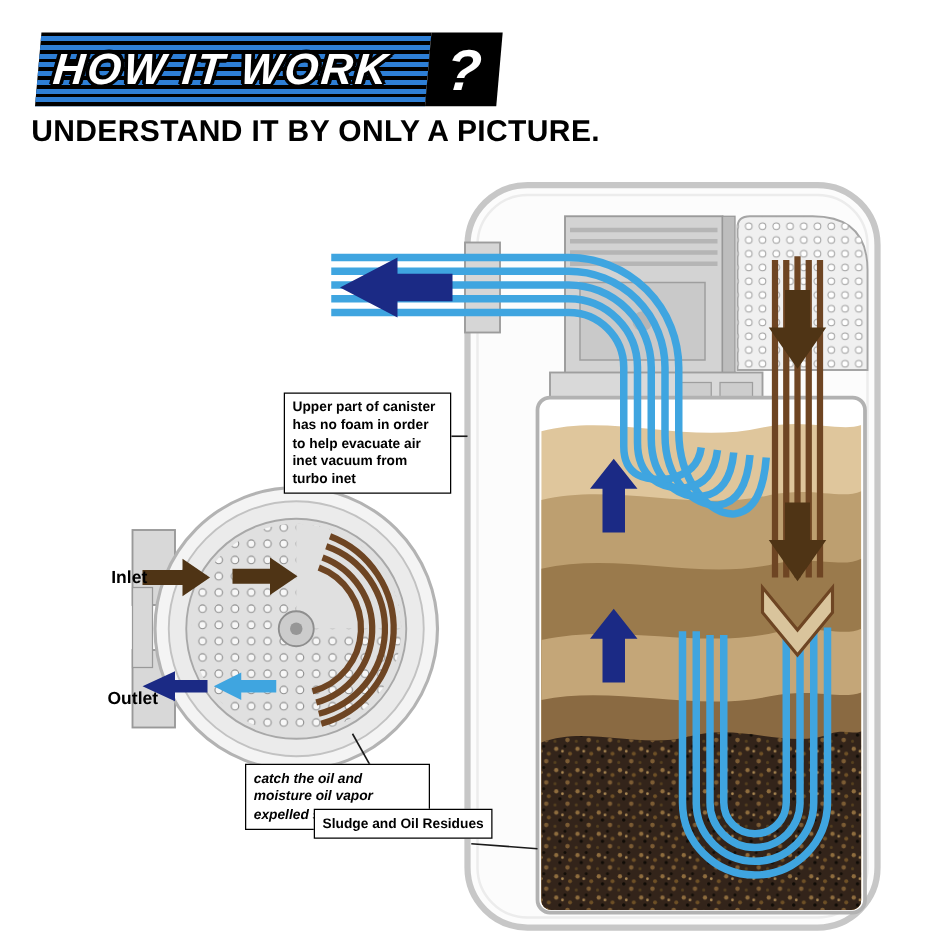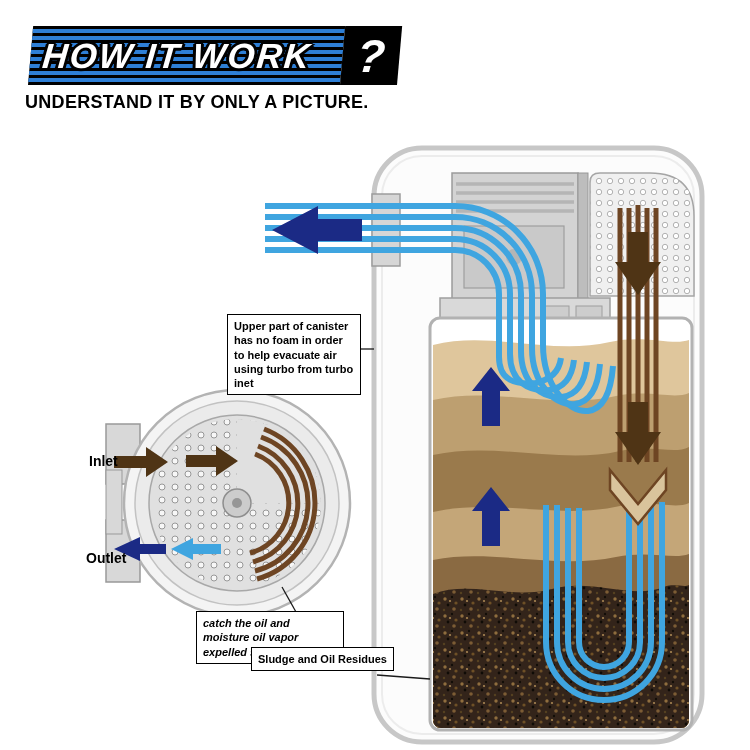--- a/index.html
+++ b/index.html
@@ -16,21 +16,21 @@
     transform:skewX(-5deg); transform-origin:bottom left; }
   .banner-stripes { width:312px; background-color:#000;
     background-image:repeating-linear-gradient(180deg, rgba(0,0,0,0) 0 3px, var(--banner-blue) 3px 7px);
     display:flex; align-items:center; padding-left:12px; }
   .banner-title { font-size:35px; font-weight:bold; font-style:italic; color:#fff;
     letter-spacing:2px; white-space:nowrap;
     text-shadow:-2px -2px 0 #000, 2px -2px 0 #000, -2px 2px 0 #000, 2px 2px 0 #000,
       0 3px 0 #000, 3px 0 0 #000, 0 -3px 0 #000, -3px 0 0 #000; }
   .banner-q { width:57px; background:#000; color:#fff; display:flex; align-items:center;
     justify-content:center; font-size:46px; font-weight:bold; font-style:italic; }
-  .subtitle { position:absolute; left:25px; top:92px; font-size:18px; font-weight:bold;
+  .subtitle { position:absolute; left:25px; top:92px; font-size:24px; font-weight:bold;
     color:#000; letter-spacing:0.3px; }
 
   .note { position:absolute; background:#fff; border:1px solid #000; color:#000;
     font-size:11px; font-weight:600; line-height:1.3; padding:4px 6px; }
   .plain-label { position:absolute; color:#000; font-size:14px; font-weight:700; }
 
   #note-turbo   { left:100px; top:200px; width:160px; }
   #note-canister{ left:227px; top:314px; width:134px; }
   #label-inlet  { left:89px;  top:453px; }
   #label-outlet { left:86px;  top:550px; }
@@ -171,19 +171,19 @@
     <div class="banner-stripes">
       <span class="banner-title">HOW IT WORK</span>
     </div>
     <div class="banner-q">
       <span>?</span>
     </div>
   </div>
 
   <div class="subtitle">UNDERSTAND IT BY ONLY A PICTURE.</div>
 
-  <div class="note" id="note-canister">Upper part of canister has no foam in order to help evacuate air using turbo from turbo inet</div>
+  <div class="note" id="note-canister">Upper part of canister has no foam in order to help evacuate air inet vacuum from turbo inet</div>
   <div class="plain-label" id="label-inlet">Inlet</div>
   <div class="plain-label" id="label-outlet">Outlet</div>
   <div class="note" id="note-catch">catch the oil and moisture oil vapor expelled straight away</div>
   <div class="note" id="note-sludge">Sludge and Oil Residues</div>
 
 </div>
 
 </body></html>

